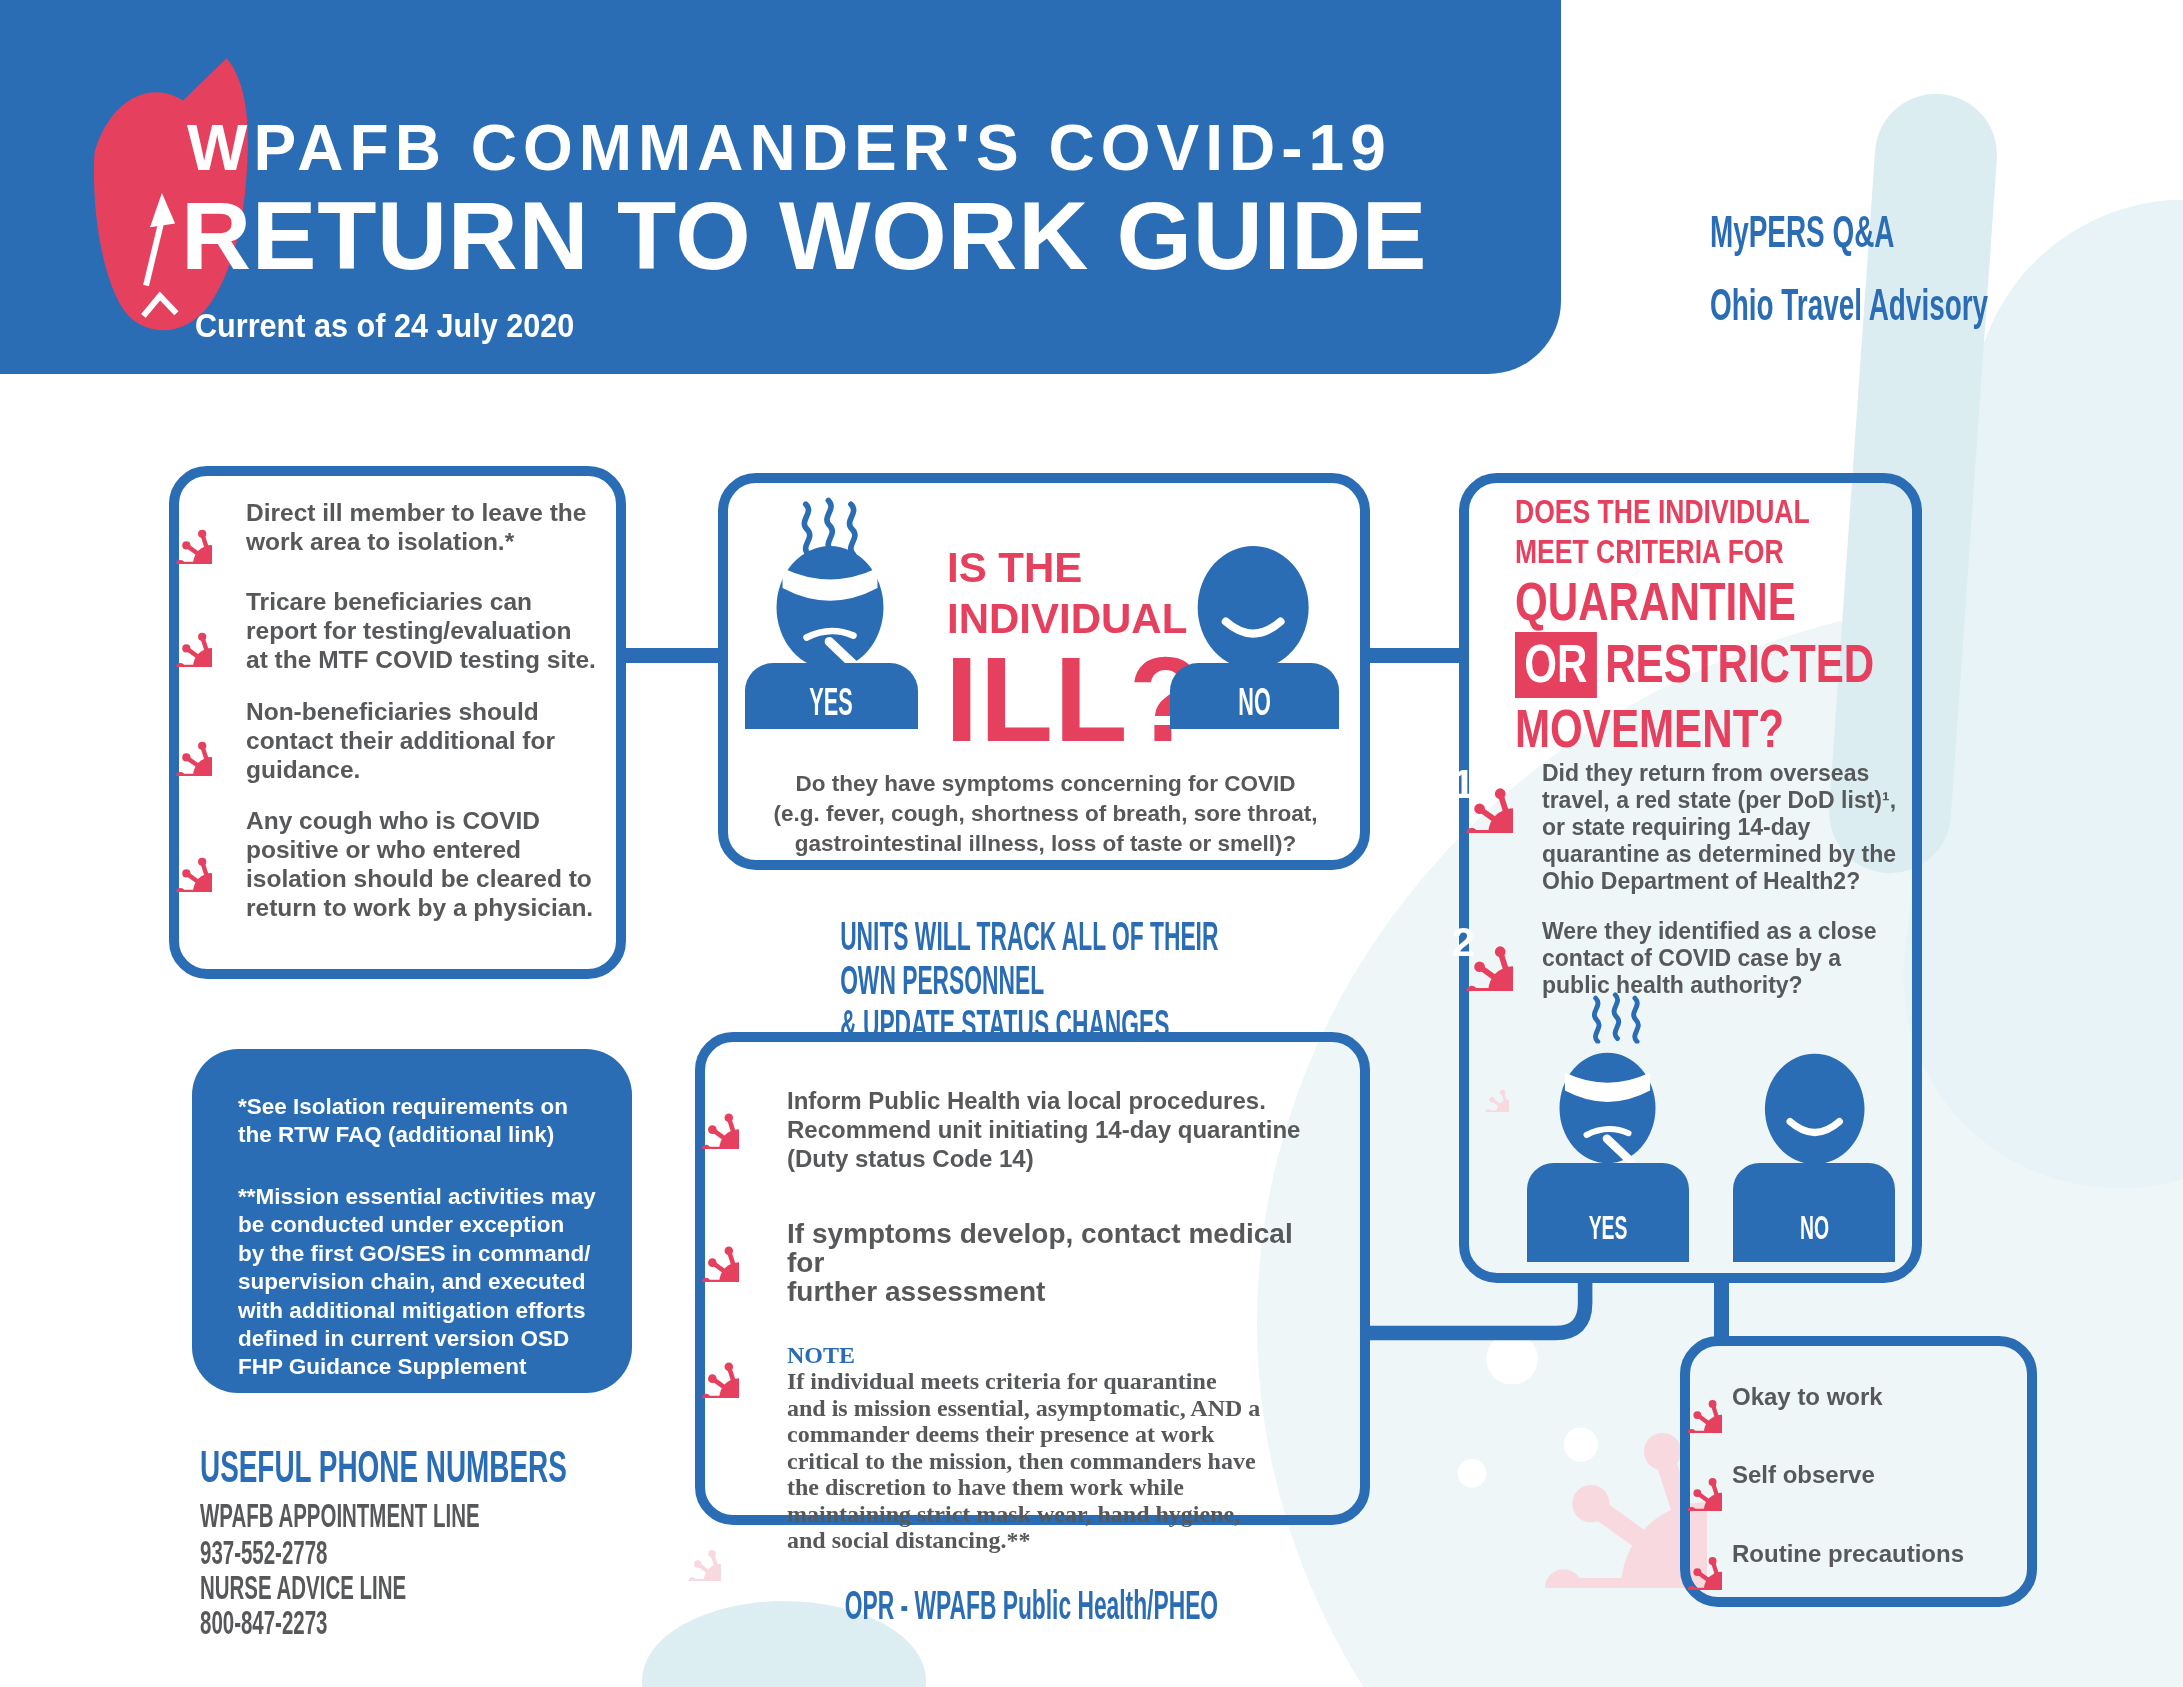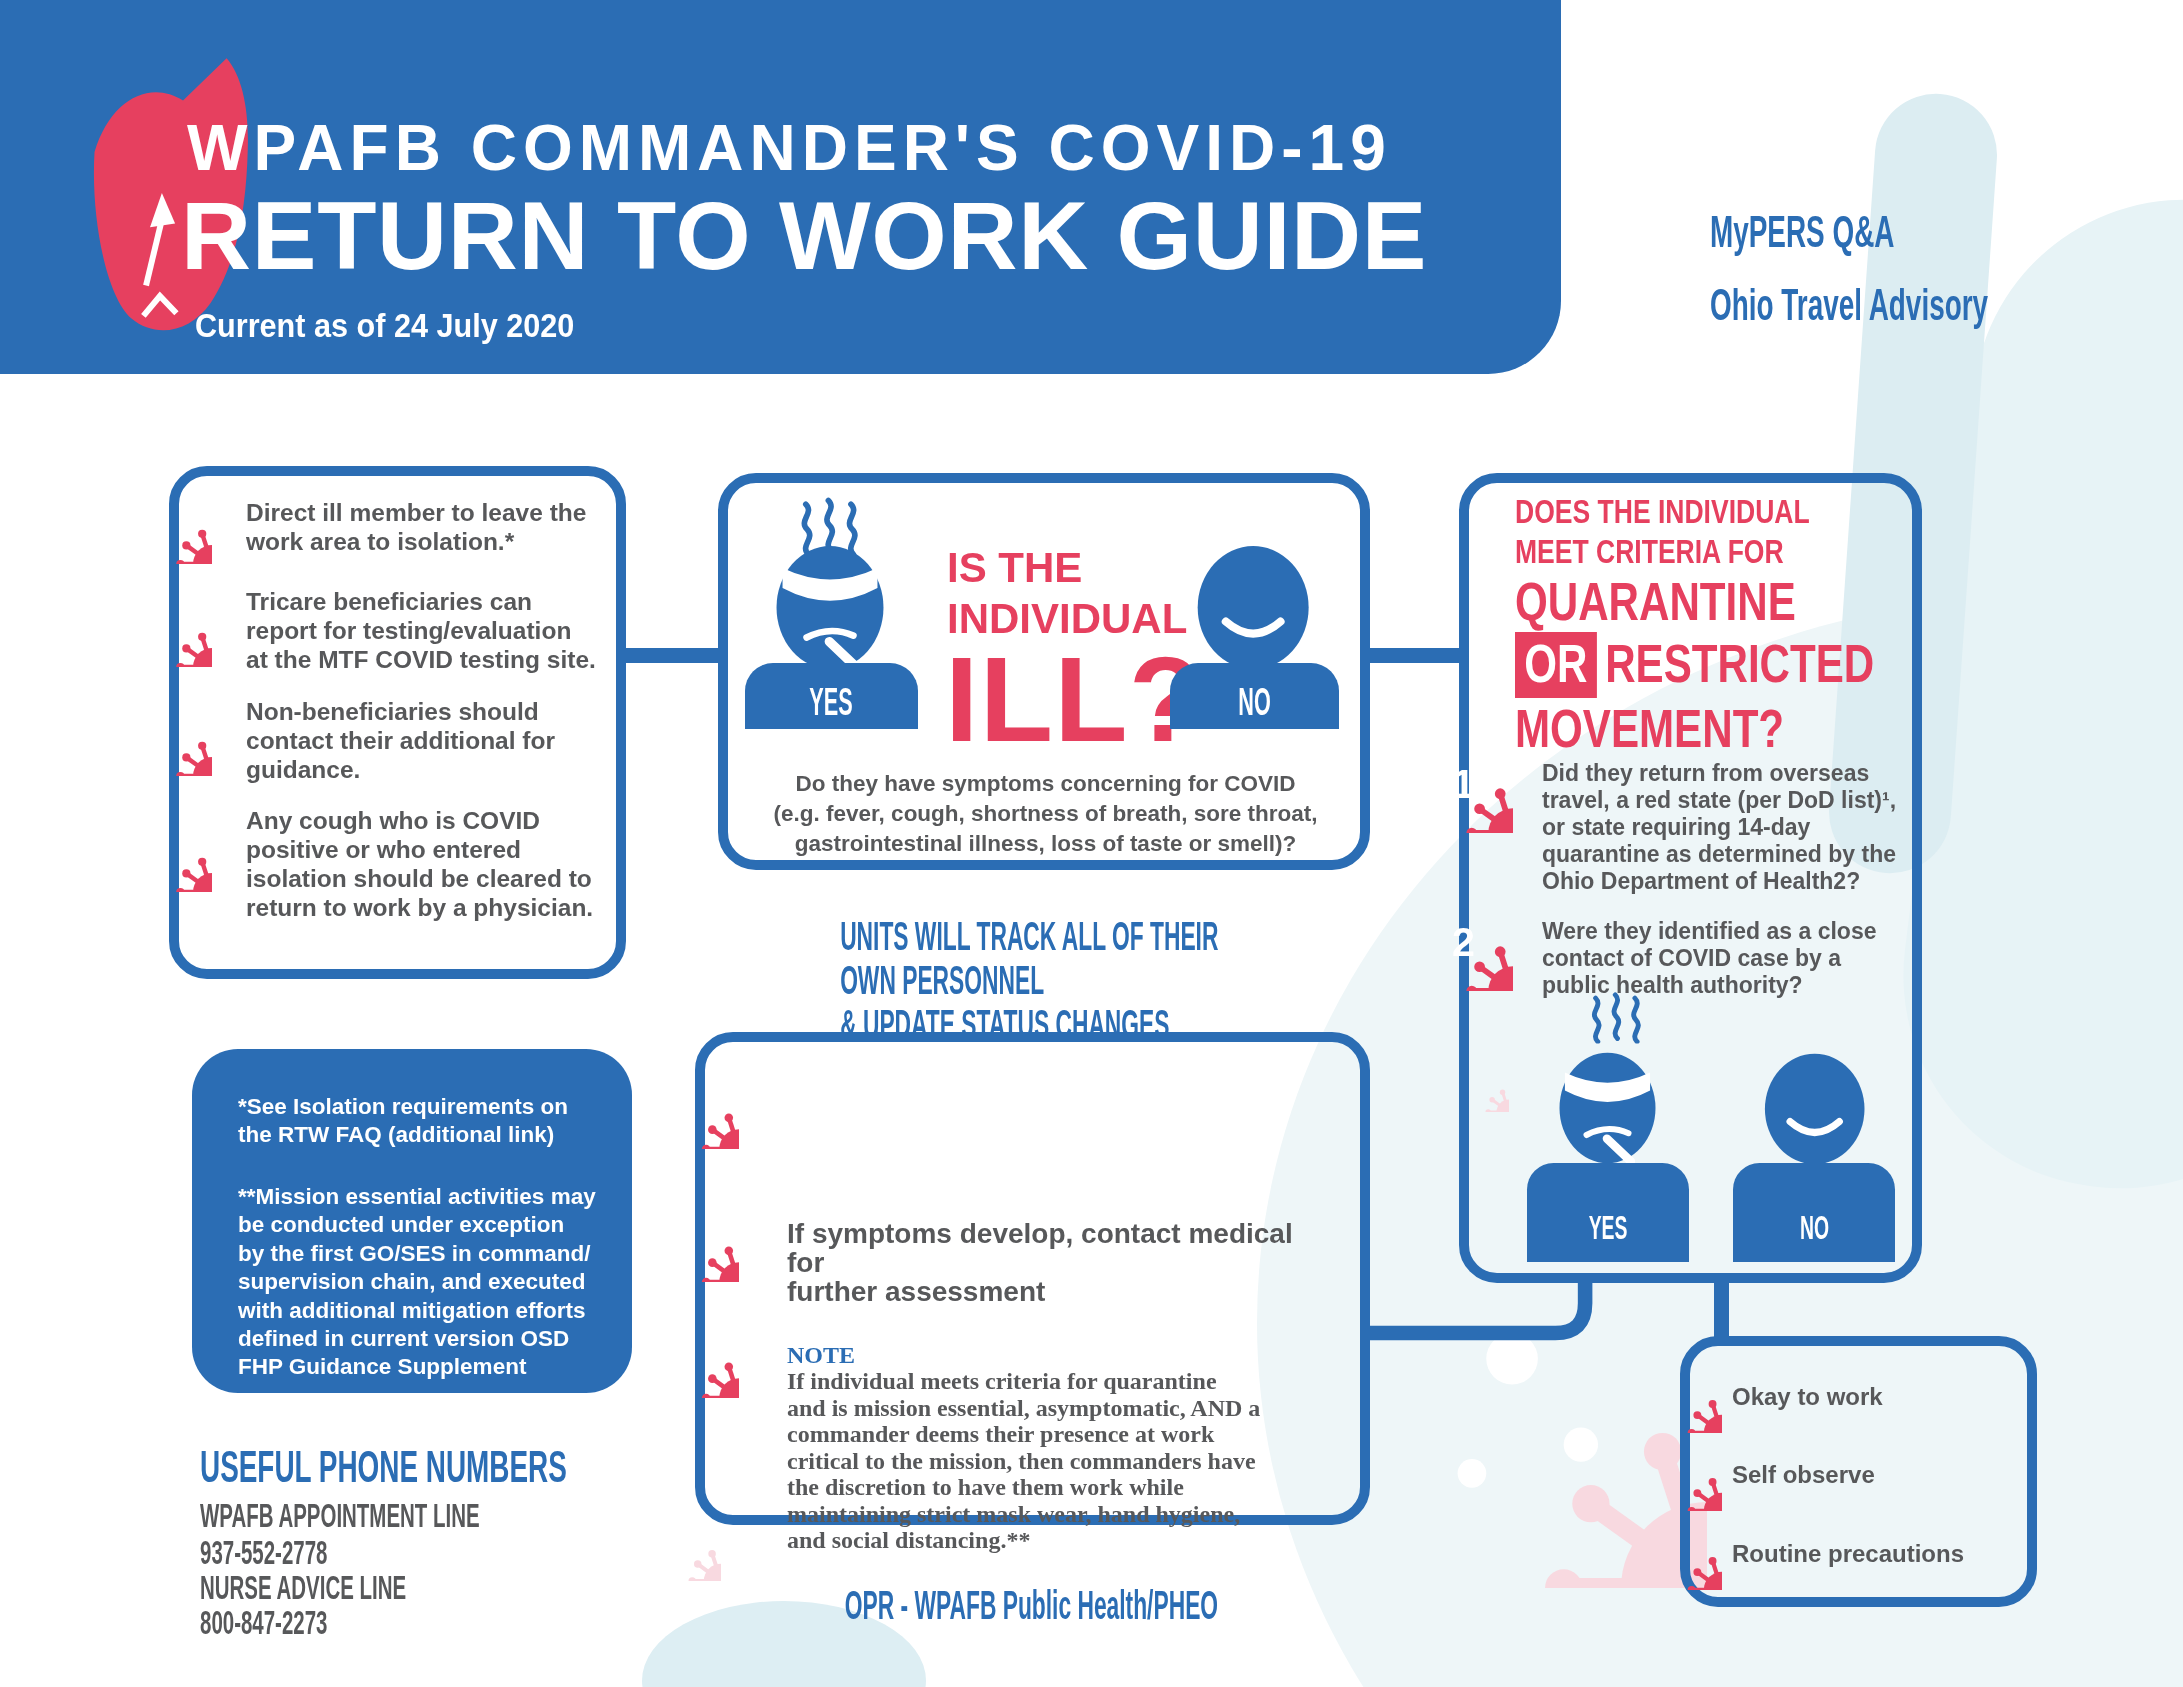--- a/index.html
+++ b/index.html
@@ -274,20 +274,23 @@
   <div class="box" style="left:695px;top:1032px;width:675px;height:493px;"></div>
   <svg class="vbullet" style="left:660px;top:1070px;width:79px;height:79px" viewBox="-60 -60 120 120">
       <use href="#virus"></use>
     </svg>
   <svg class="vbullet" style="left:660px;top:1203px;width:79px;height:79px" viewBox="-60 -60 120 120">
       <use href="#virus"></use>
     </svg>
   <svg class="vbullet" style="left:660px;top:1319px;width:79px;height:79px" viewBox="-60 -60 120 120">
       <use href="#virus"></use>
     </svg>
+  <div class="item" style="left:787px;top:1086px;width:529px;font-size:24px;line-height:29px;">Inform Public Health via local procedures.
+Recommend unit initiating 14-day quarantine
+(Duty status Code 14)</div>
   <div class="item" style="left:787px;top:1219px;width:529px;font-size:28px;line-height:29px;">If symptoms develop, contact medical for
 further assessment</div>
   <div class="item" style="left:787px;top:1315px;width:536px;font-size:24px;line-height:26.5px;font-family:Liberation Serif, serif;">
     <span class="note-label">NOTE</span>
     <span style="white-space:pre-line;">If individual meets criteria for quarantine
 and is mission essential, asymptomatic, AND a
 commander deems their presence at work
 critical to the mission, then commanders have
 the discretion to have them work while
 maintaining strict mask wear, hand hygiene,

